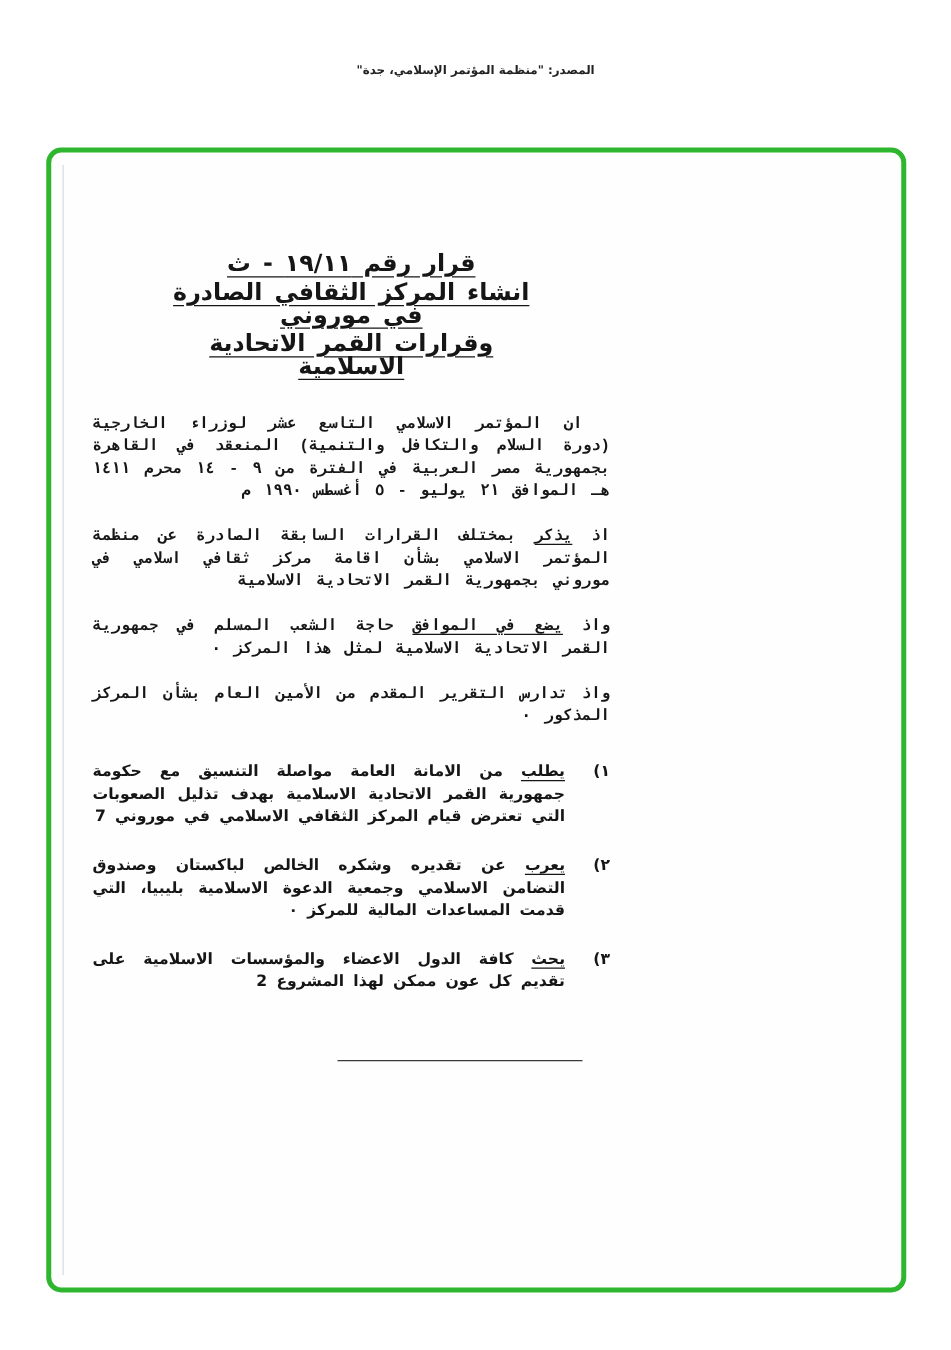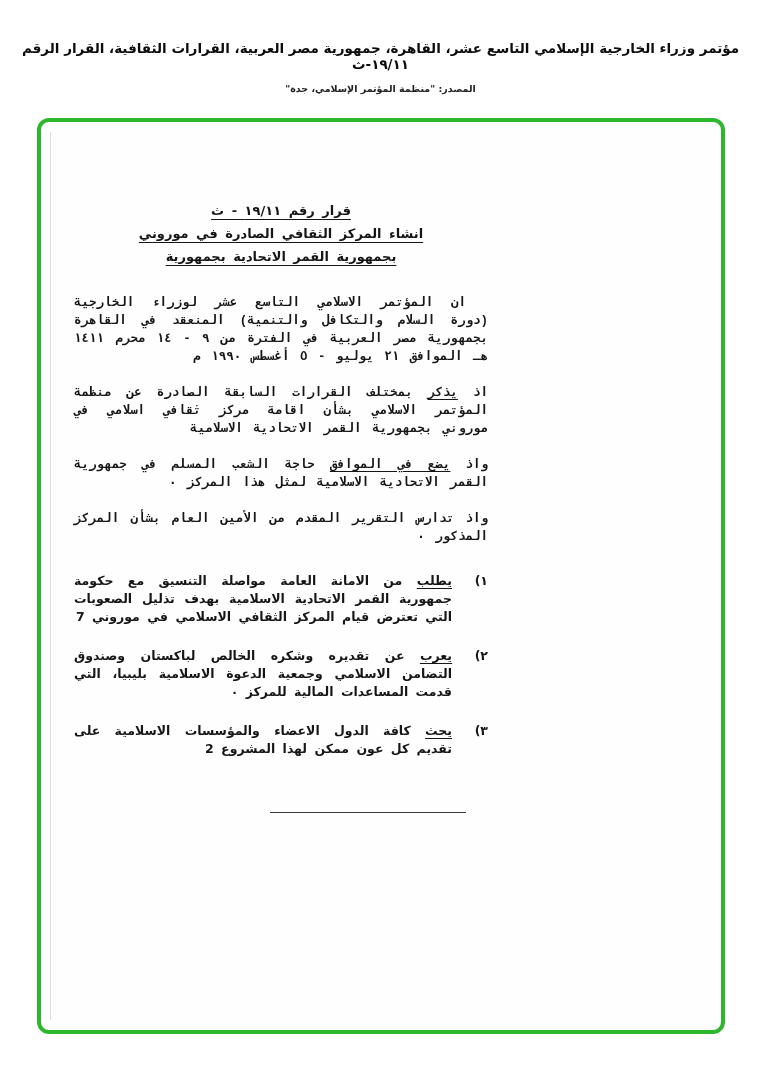--- a/index.html
+++ b/index.html
@@ -66,21 +66,21 @@
     color:var(--ink);
     word-spacing:3px;
   }
 
   .title-block{
     width:320px;
     margin:0 auto 28px auto;
     text-align:center;
   }
   .t-line{
-    font-size:13px;
+    font-size:19px;
     font-weight:bold;
     text-decoration:underline;
     text-underline-offset:4px;
     margin-bottom:5px;
     text-align:center;
   }
 
   .para{margin:0 0 18px 0;font-family:Liberation Mono, monospace;}
   .para.indent{text-indent:22px;}
   .u{text-decoration:underline;text-underline-offset:3px;margin-top:32px;}
@@ -105,33 +105,32 @@
     border-top:1.5px solid #3a3a3a;
     margin:54px 22px 0 0;
   }
 </style>
 </head>
 <body>
 
 <div class="page">
 
   <div class="top-header">
-    <div class="header-line">مؤتمر وزراء الخارجية الإسلامي التاسع عشر، القاهرة، جمهورية مصر العربية، القرارات الثقافية، القرار الرقم ١٩/١١-ث</div>
     <div class="header-source">المصدر:  "منظمة المؤتمر الإسلامي، جدة"</div>
   </div>
 
   <div class="scan-frame">
     <div class="scan-edge"></div>
 
     <div class="doc-content">
 
       <div class="title-block">
         <div class="t-line">قرار رقم ١٩/١١ - ث</div>
         <div class="t-line">انشاء المركز الثقافي الصادرة في موروني</div>
-        <div class="t-line">بجمهورية القمر الاتحادية بجمهورية</div>
+        <div class="t-line">وقرارات القمر الاتحادية الاسلامية</div>
       </div>
 
       <p class="para indent">
         <span></span>
         <span class="u"></span>
         <span>ان المؤتمر الاسلامي التاسع عشر لوزراء الخارجية (دورة السلام والتكافل والتنمية) المنعقد في القاهرة بجمهورية مصر العربية في الفترة من ٩ - ١٤ محرم ١٤١١ هـ الموافق ٢١ يوليو - ٥ أغسطس ١٩٩٠ م</span>
       </p>
 
       <p class="para">
         <span>اذ</span>

